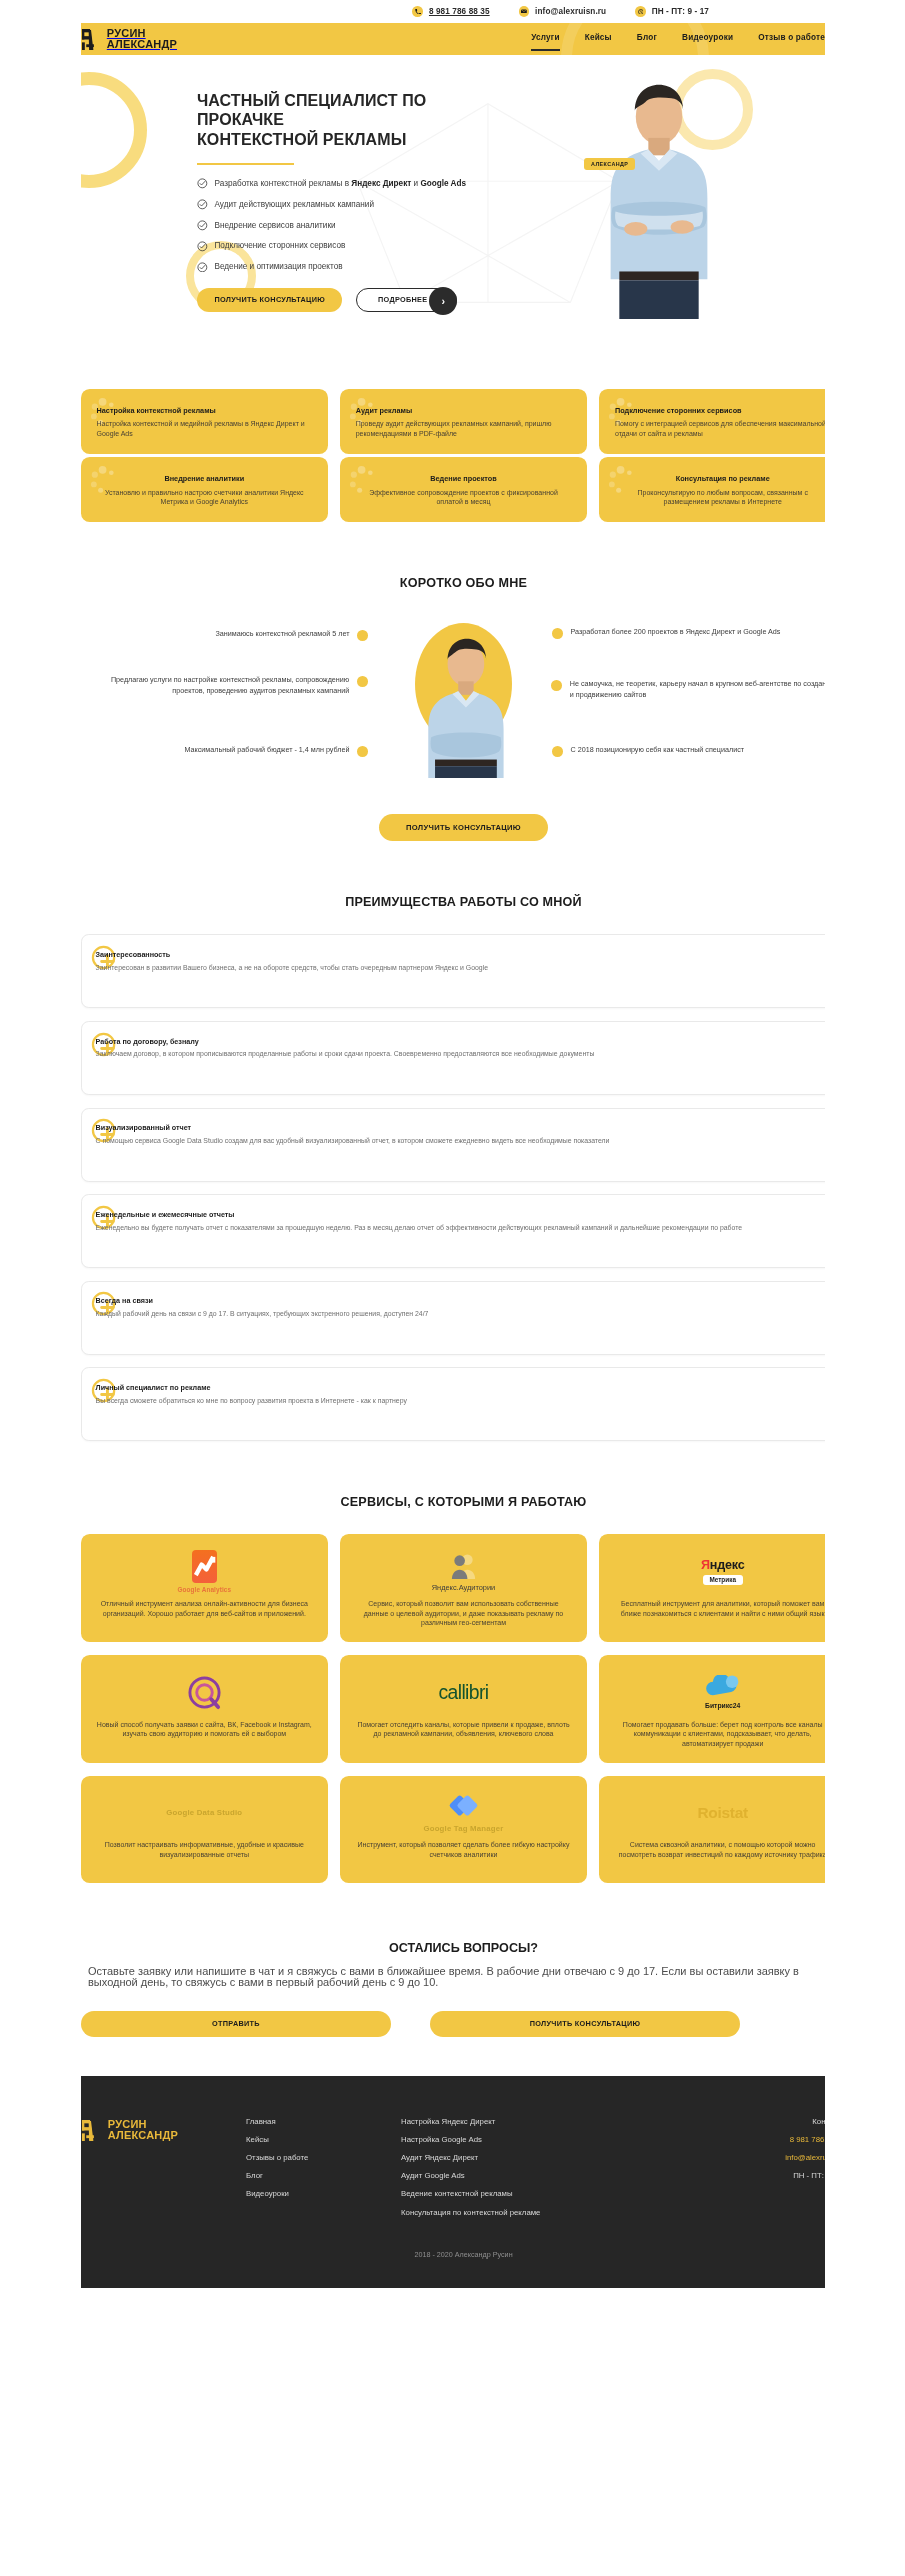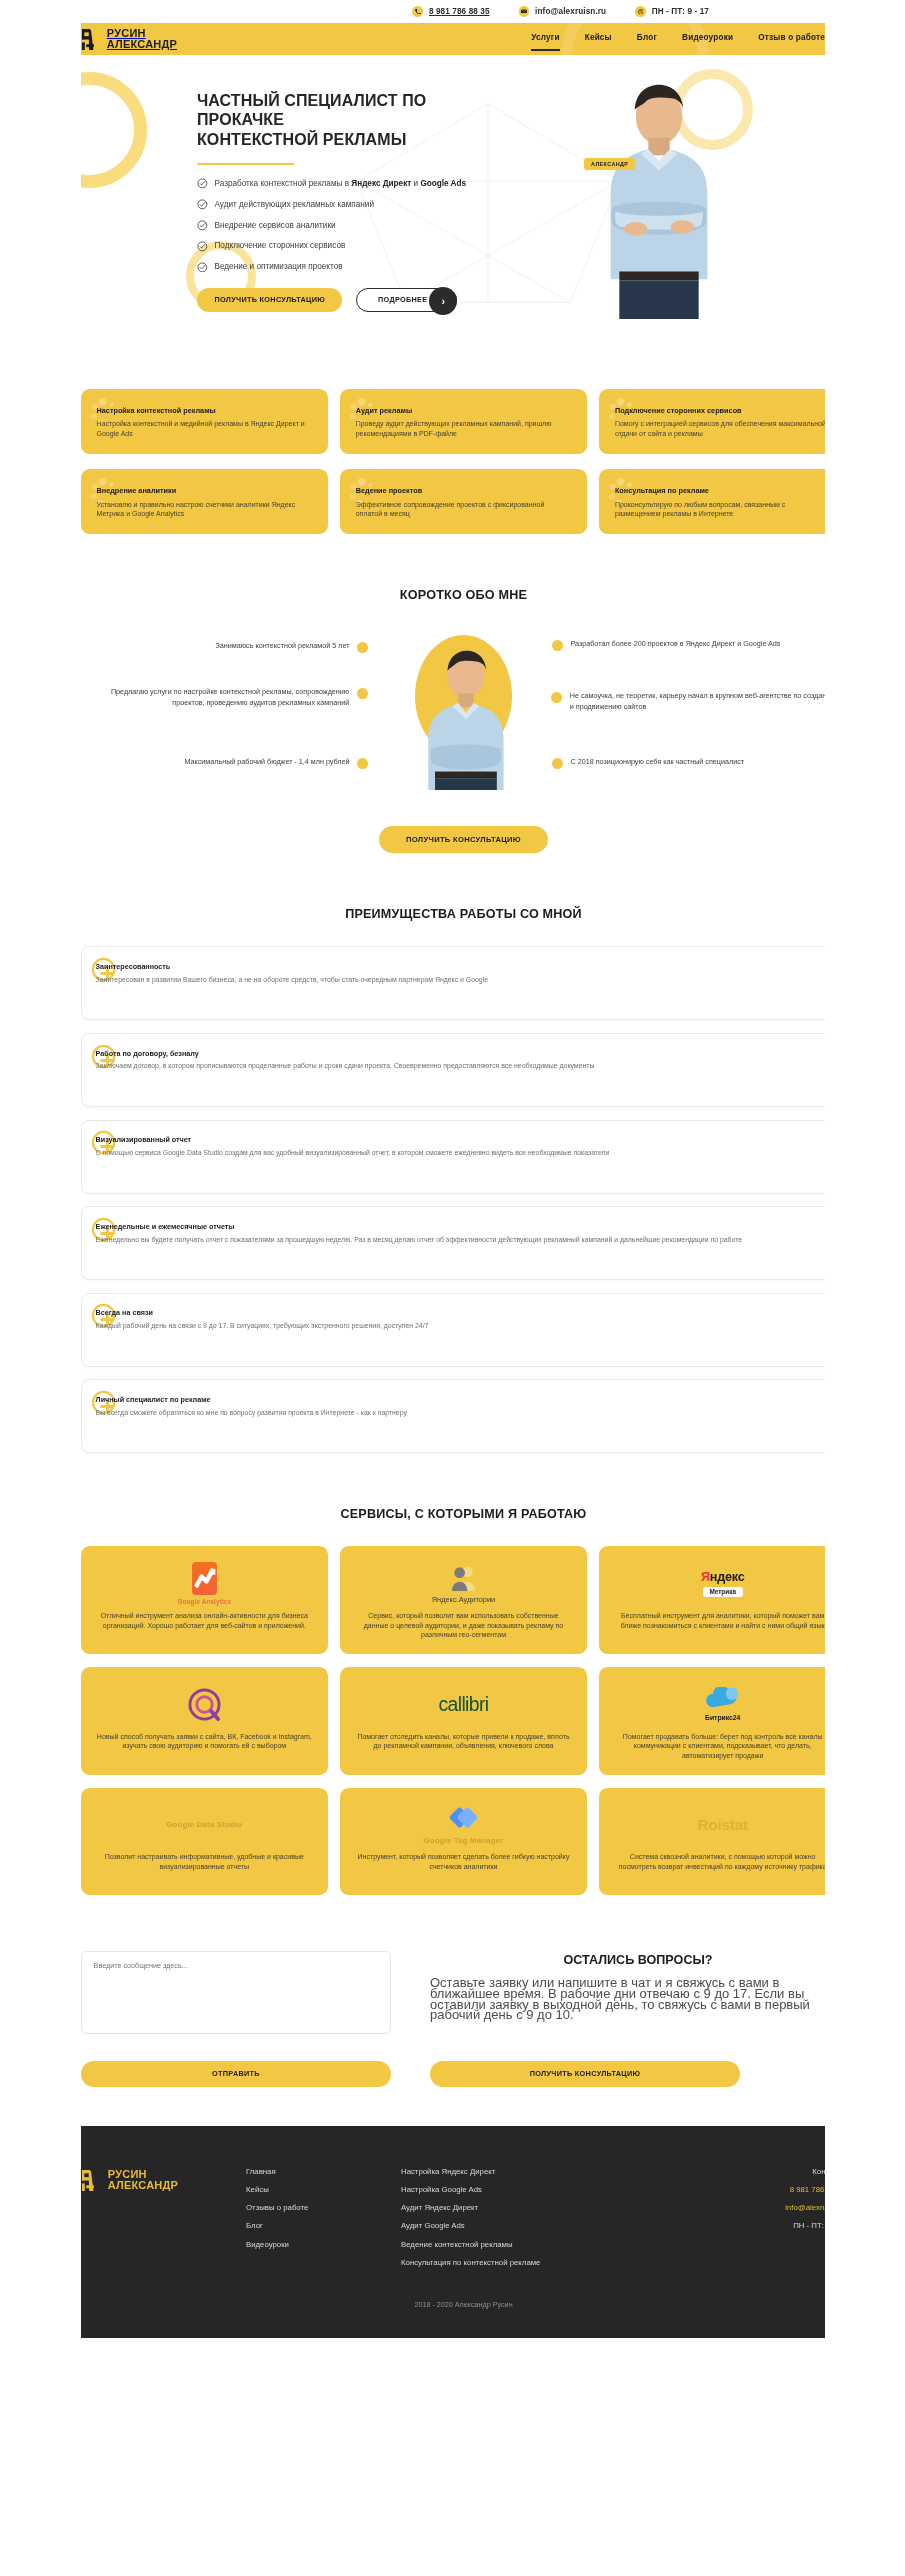--- a/index.html
+++ b/index.html
@@ -136,21 +136,21 @@
   .offer-grid {
     display: grid; grid-template-columns: repeat(3, 1fr); gap: 12.6px; margin-top: 25px;
   }
   .offer-card {
     background: #f2c744; border-radius: 8.7px; padding: 16.5px 15.5px 15.5px 15.5px;
     position: relative; min-height: 62px; overflow: hidden;
   }
   .dots { position: absolute; left: 7.8px; top: 7.8px; width: 33px; height: 33px; opacity: .55; }
   .offer-card h3 { font-size: 7.3px; font-weight: 700; color: #1c1c1c; margin-bottom: 4.8px; position: relative; z-index: 2;}
   .offer-card p { font-size: 7px; line-height: 9.7px; color: #4a4233; position: relative; z-index: 2;}
-  .offer-row2 { margin-top: 15px; }
+  .offer-row2 { margin-top: 3px; text-align: center; }
 
   
   .about { padding-top: 54px; }
   .about-body { position: relative; margin-top: 29px; height: 174px; }
   .about-photo-wrap {
     position: absolute; left: 50%; transform: translateX(-50%); top: 3.9px;
     width: 112px; height: 147px;
   }
   .about-oval {
     position: absolute; left: 7.8px; top: 0; width: 97px; height: 122px;
@@ -211,21 +211,21 @@
   .qs { padding-top: 56px; padding-bottom: 39px; }
   .qs-row { display: flex; gap: 39px; align-items: flex-start; }
   .qs-left { width: 310px; }
   .qs-textarea {
     width: 100%; height: 83px; border: 1px solid #e2e2e2; border-radius: 5.8px;
     padding: 9.7px 11.6px; font-size: 7.2px; color: #9a9a9a; resize: none;
     font-family: inherit; background:#fff;
   }
   .qs-right { flex: 1; padding-top: 1.9px;}
   .qs-title { font-size: 12.6px; font-weight: 700; color: #1c1c1c; text-transform: uppercase; margin-bottom: 11.6px; text-align:center;}
-  .qs-text { font-size: 13px; line-height: 10.7px; color: #4c4c4c; }
+  .qs-text { font-size: 11px; line-height: 10.7px; color: #4c4c4c; margin-left: 7px; }
   .qs-btns { display: flex; gap: 39px; margin-top: 23px; }
   .qs-btns .btn-primary { height: 26px; flex: 0 0 auto; }
   .btn-send { width: 310px; }
   .btn-cons2 { width: 310px; }
 
   
   footer { background: #262626; color: #cfcfcf; padding: 41px 0 29px; }
   .f-row { display: flex; }
   .f-logo { width: 165px; display: flex; align-items: flex-start; gap: 5.8px; padding-top: 1.9px;}
   .f-logo .logo-txt { color: #e9b93a; }
@@ -678,23 +678,20 @@
         <div class="srv-logo">
           <span class="roistat">Roistat</span>
         </div>
         <p>Система сквозной аналитики, с помощью которой можно посмотреть возврат инвестиций по каждому источнику трафика</p>
       </div>
     </div>
   </section>
 
   <section class="qs container">
     <div class="qs-row">
-      <div class="qs-left">
-        <textarea class="qs-textarea" placeholder="Введите сообщение здесь..." style=""></textarea>
-      </div>
       <div class="qs-right">
         <h2 class="qs-title">ОСТАЛИСЬ ВОПРОСЫ?</h2>
         <p class="qs-text">Оставьте заявку или напишите в чат и я свяжусь с вами в ближайшее время. В рабочие дни отвечаю с 9 до 17. Если вы оставили заявку в выходной день, то свяжусь с вами в первый рабочий день с 9 до 10.</p>
       </div>
     </div>
     <div class="qs-btns">
       <button class="btn-primary btn-send">ОТПРАВИТЬ</button>
       <button class="btn-primary btn-cons2">ПОЛУЧИТЬ КОНСУЛЬТАЦИЮ</button>
     </div>
   </section>

